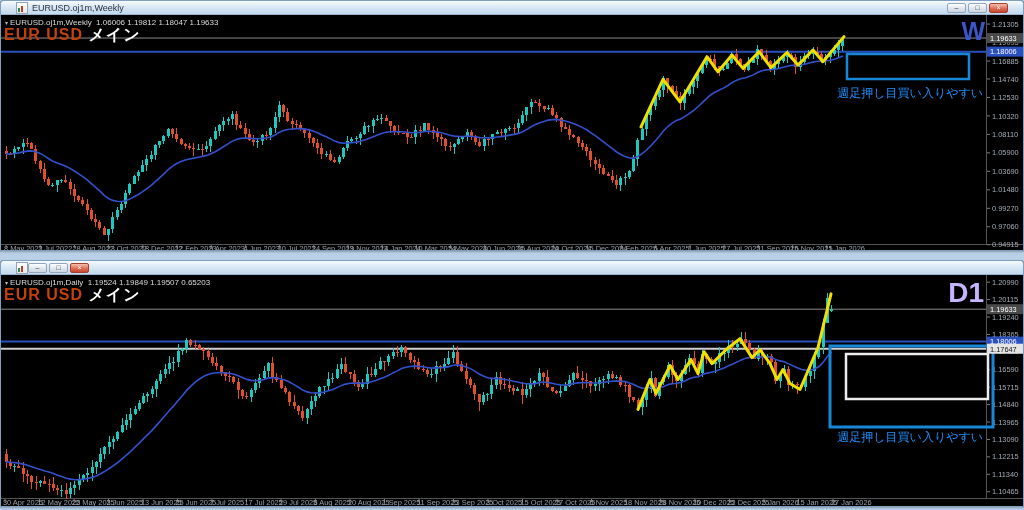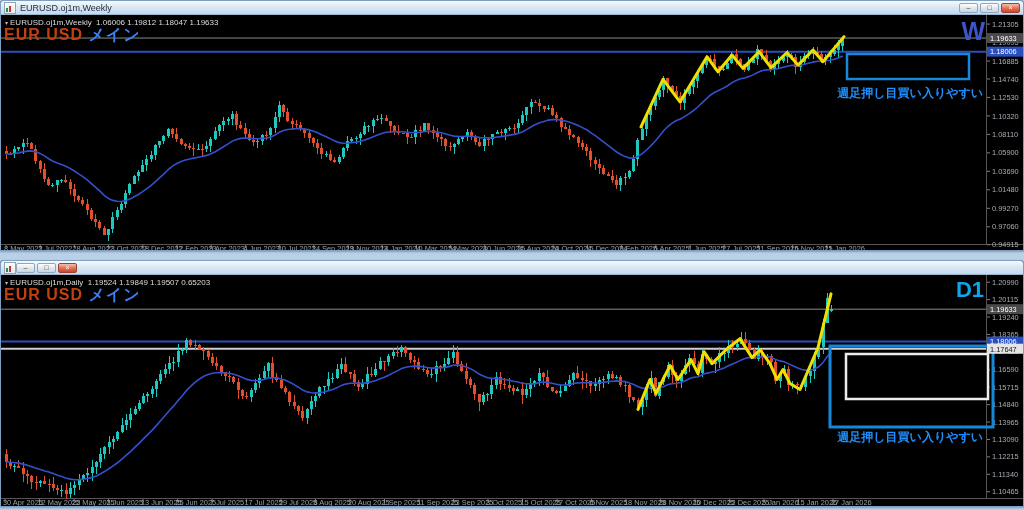--- a/index.html
+++ b/index.html
@@ -1,38 +1,38 @@
 <!DOCTYPE html>
 <html><head>
 <meta charset="utf-8">
 <style>
   html,body{margin:0;padding:0}
   body{width:1024px;height:510px;background:#b9d0e6;font-family:"Liberation Sans","DejaVu Sans",sans-serif;overflow:hidden;position:relative}
   .win{position:absolute;left:0;width:1022px;border:1px solid #7e9fc2;border-radius:3px 3px 0 0;background:#000;box-shadow:0 1px 2px rgba(0,0,0,.25)}
   #win0{top:0;height:249px}
   #win1{top:260px;height:245px}
-  .titlebar{height:14px;background:linear-gradient(#f5fafd,#dbe9f6 45%,#c3d9ed);border-bottom:1px solid #9cb6d2;display:flex;align-items:center;padding:0 3px;border-radius:2px 2px 0 0;box-sizing:border-box}
+  .titlebar{height:14px;background:linear-gradient(#f5fafd,#dbe9f6 45%,#c3d9ed);border-bottom:1px solid #9cb6d2;display:flex;align-items:center;padding:0 15px;border-radius:2px 2px 0 0;box-sizing:border-box}
   .wicon{width:10px;height:10px;background:linear-gradient(#ffffff,#e9e9e9);border:1px solid #8fa3b5;position:relative;flex:0 0 auto}
   .wicon::before{content:"";position:absolute;left:1px;bottom:1px;width:2px;height:4px;background:#2e8b57}
   .wicon::after{content:"";position:absolute;left:4px;bottom:1px;width:2px;height:6px;background:#c0392b}
   .wtitle{font-size:9px;color:#1f2a36;margin-left:4px;flex:1 1 auto;white-space:nowrap;overflow:hidden}
   .wbtns{display:flex;gap:2px;flex:0 0 auto}
   .winbtn{width:19px;height:10px;border:1px solid #93a5b8;border-radius:2px;background:linear-gradient(#fefefe,#e2e8ef 50%,#ccd6e1);font-size:7px;line-height:8px;text-align:center;color:#333;padding:0;font-family:inherit}
   .winbtn.close{background:linear-gradient(#f6c0b0,#e2735a 50%,#c8462c);border-color:#a04030;color:#fff}
   .chartarea{position:absolute;left:0;right:0;top:14px;bottom:0;background:#000;overflow:hidden}
   svg.chart{position:absolute;left:0;top:0}
   .infoline{position:absolute;top:3px;left:4px;font-size:8px;color:#dcdcdc;white-space:pre;z-index:5}
   .marker{color:#b8b8b8;font-size:6px;margin-right:2px}
   .biglabel{position:absolute;top:10px;left:3px;font-size:16px;font-weight:bold;letter-spacing:1px;z-index:5;white-space:nowrap}
   .biglabel .sym{color:#c2410c}
-  .biglabel .suffix{color:#3b82f6}
+  .biglabel .suffix{color:#ffffff}
   .period{position:absolute;font-weight:bold;z-index:5}
   #win0 .period{top:2px;right:38px;font-size:25px;color:#3c55c8}
-  #win1 .period{top:2px;right:39px;font-size:22px;color:#0ea5e9}
-  .anno{position:absolute;font-weight:bold;font-size:12px;white-space:nowrap;z-index:6;letter-spacing:0}
+  #win1 .period{top:2px;right:39px;font-size:28px;color:#c4b5fd}
+  .anno{position:absolute;font-weight:normal;font-size:12px;white-space:nowrap;z-index:6;letter-spacing:0}
   #win0 .anno-0{top:70px;right:40px;color:#1e90ff}
   #win1 .anno-0{top:129px;right:41px;color:#f5f5f5}
   #win1 .anno-1{top:154px;right:40px;color:#1e90ff}
 </style>
 </head>
 <body>
 
 <section class="win" id="win0">
   <header class="titlebar">
     <span class="wicon"></span>

